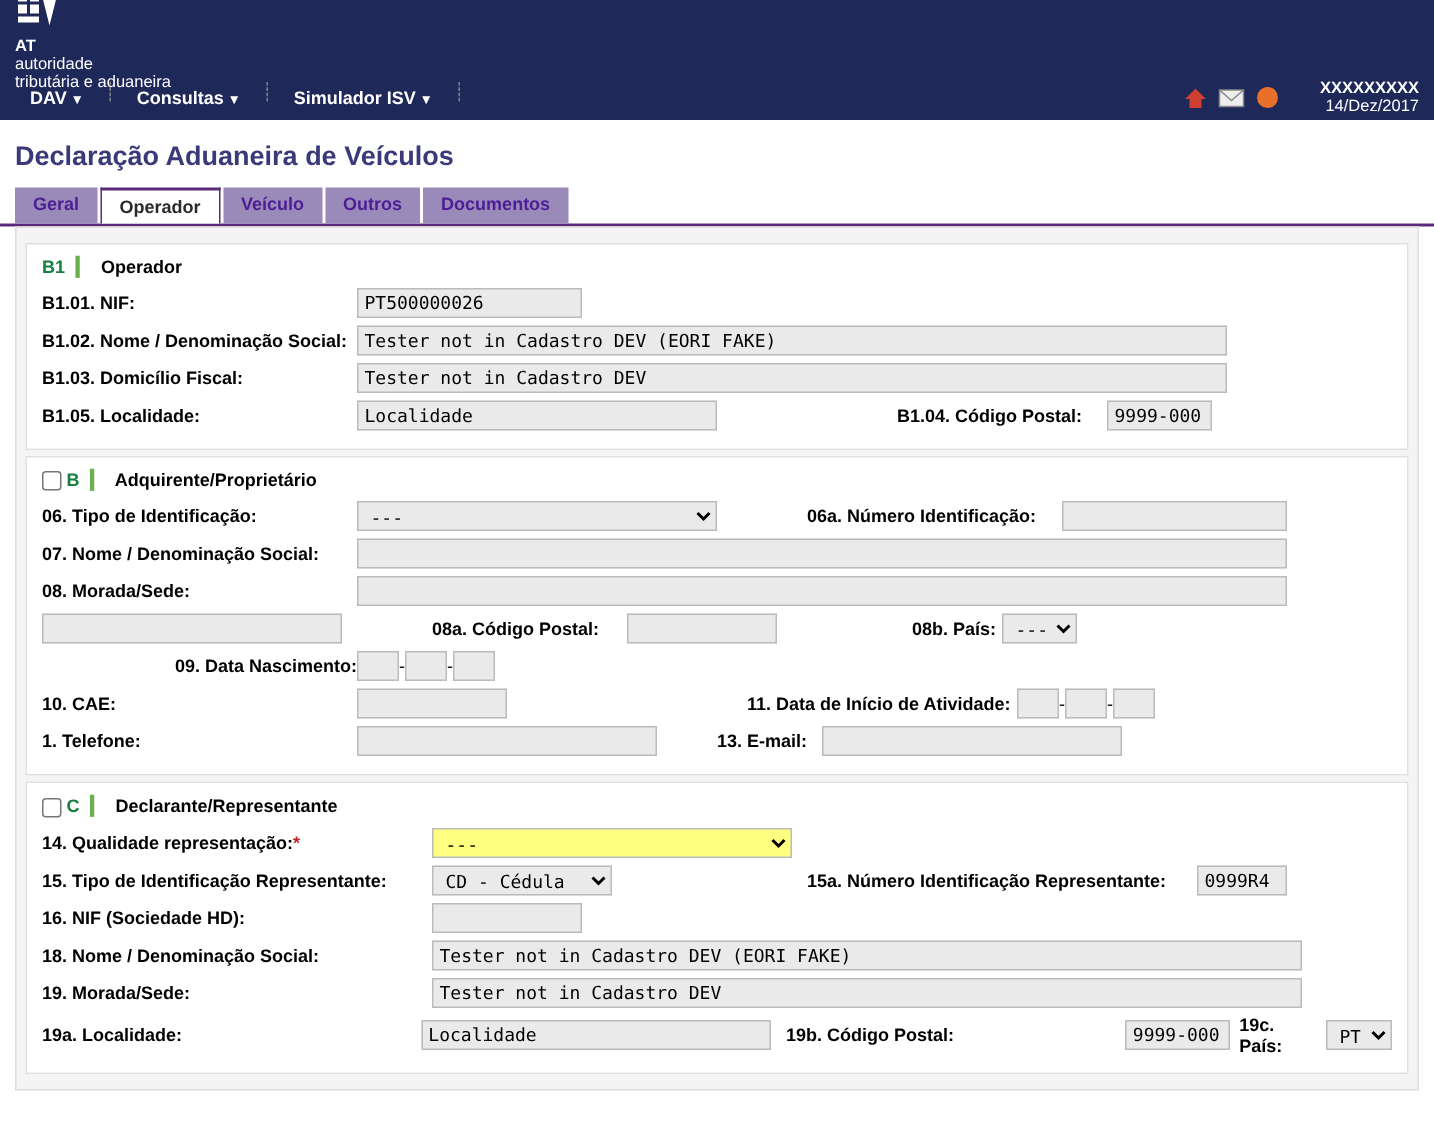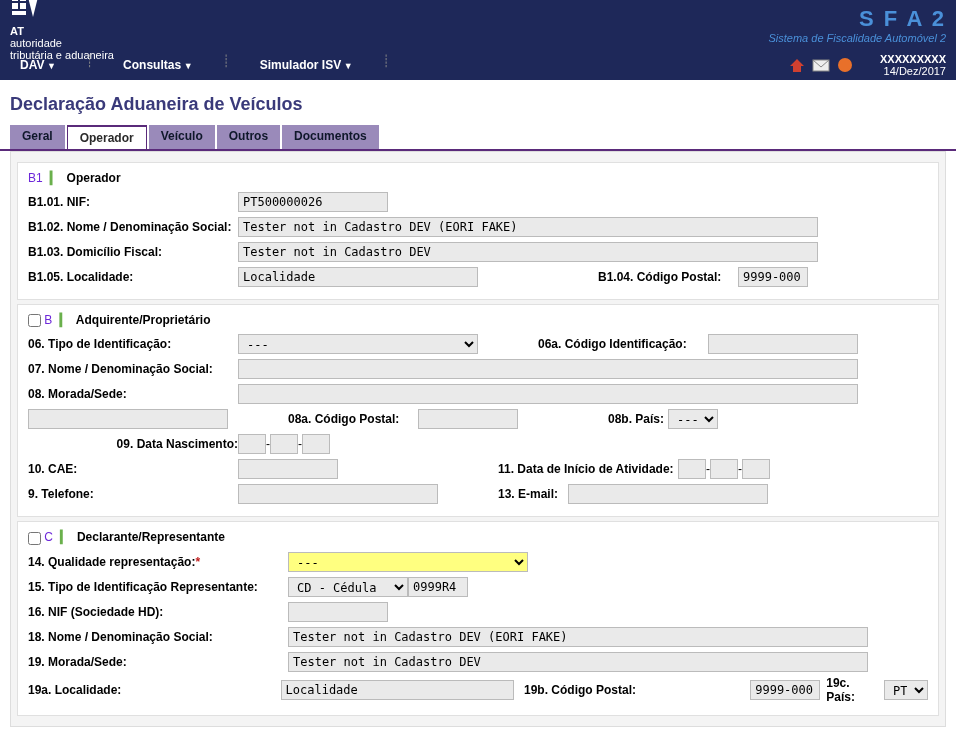--- a/index.html
+++ b/index.html
@@ -8,37 +8,37 @@
 .logo-area { display: flex; align-items: flex-start; color: #fff; flex-direction: column; }
 .logo-icon { width: 36px; height: 36px; margin-right: 6px; display: flex; align-items: center; justify-content: center; }
 .logo-text { line-height: 1.1; }
 .logo-text .line1 { font-size: 11px; font-weight: bold; }
 .logo-text .line2 { font-size: 11px; }
 .logo-text .line3 { font-size: 11px; }
 .header-right { text-align: right; color: #fff; }
 .sfa2 { color: #4a90d9; font-size: 22px; font-weight: bold; letter-spacing: 2px; }
 .sfa2-sub { color: #4a90d9; font-size: 11px; font-style: italic; }
 .navbar { background: #1e2859; height: 30px; display: flex; justify-content: space-between; align-items: center; padding: 0 10px; color: #fff; }
-.nav-left { display: flex; gap: 20px; }
+.nav-left { display: flex; gap: 4px; }
 .nav-item { color: #fff; font-weight: bold; font-size: 12px; padding: 4px 10px; cursor: pointer; }
 .nav-item::after { content: " ▼"; font-size: 9px; }
 .nav-sep { color: #888; }
 .nav-right { display: flex; align-items: center; gap: 26px; }
 .nav-icons { display: flex; gap: 6px; align-items: center; }
 .nav-icon { width: 18px; height: 16px; cursor: pointer; }
 .user-info { text-align: right; font-size: 11px; }
 .page-title { color: #3a3a7a; font-size: 18px; font-weight: bold; padding: 14px 10px 10px 10px; }
 .tabs { display: flex; gap: 2px; padding: 0 10px; border-bottom: 2px solid #5a2a7a; }
 .tab { padding: 4px 12px; font-size: 12px; cursor: pointer; font-weight: bold; }
-.tab.inactive { background: #9a8aba; color: #0f172a; }
+.tab.inactive { background: #9a8aba; color: #4c1d95; }
 .tab.active { background: #fff; color: #2a2a2a; border-top: 2px solid #5a2a7a; border-left: 1px solid #5a2a7a; border-right: 1px solid #5a2a7a; }
 .form-area { background: #f4f4f4; margin: 0 10px; padding: 6px; border: 1px solid #ddd; }
 .section { background: #fff; margin: 4px 0; padding: 8px 10px; border: 1px solid #e0e0e0; }
 .section-header { font-weight: bold; margin-bottom: 6px; }
-.section-code { color: #6d28d9; font-weight: normal; }
+.section-code { color: #15803d; font-weight: bold; }
 .section-bar { color: #6ab04c; font-weight: bold; margin: 0 4px; }
 .form-row { display: flex; align-items: center; margin: 3px 0; min-height: 22px; }
 .label { font-weight: bold; font-size: 12px; }
 .req { color: #c02020; font-weight: bold; }
 input[type="text"], select { font-family: monospace; font-size: 12px; padding: 2px 4px; border: 1px solid #bbb; background: #eaeaea; height: 20px; }
 input.yellow, select.yellow { background: #ffff80; }
 .date-part { width: 28px; text-align: center; }
 .buttons-bar { padding: 10px; display: flex; gap: 6px; }
 </style>
 </head>
@@ -54,24 +54,20 @@
           <rect x="10" y="14" width="6" height="6" fill="#fff"></rect>
           <rect x="2" y="22" width="14" height="4" fill="#fff"></rect>
           <path d="M18 8 L28 8 L23 28 Z" fill="#fff"></path>
         </svg>
     </div>
     <div class="logo-text">
       <div class="line1">AT</div>
       <div class="line2">autoridade</div>
       <div class="line3">tributária e aduaneira</div>
     </div>
-  </div>
-  <div class="header-right">
-    <div class="sfa2">S F A 2</div>
-    <div class="sfa2-sub">Sistema de Fiscalidade Automóvel 2</div>
   </div>
 </div>
 
 <div class="navbar">
   <div class="nav-left">
     <span class="nav-item">DAV</span>
     <span class="nav-sep">┊</span>
     <span class="nav-item">Consultas</span>
     <span class="nav-sep">┊</span>
     <span class="nav-item">Simulador ISV</span>
@@ -138,21 +134,21 @@
   <div class="section">
     <div class="section-header">
       <input type="checkbox" style="vertical-align: middle;">
       <span class="section-code">B</span>
       <span class="section-bar">▎</span>
       <span>Adquirente/Proprietário</span>
     </div>
     <div class="form-row">
       <span class="label" style="width:210px;">06. Tipo de Identificação:</span>
       <select style="width:240px;"><option>---</option></select>
-      <span class="label" style="margin-left:60px; width:170px;">06a. Código Identificação:</span>
+      <span class="label" style="margin-left:60px; width:170px;">06a. Número Identificação:</span>
       <input type="text" style="width: 150px;" value="">
     </div>
     <div class="form-row">
       <span class="label" style="width:210px;">07. Nome / Denominação Social:</span>
       <input type="text" style="width: 620px;" value="">
     </div>
     <div class="form-row">
       <span class="label" style="width:210px;">08. Morada/Sede:</span>
       <input type="text" style="width: 620px;" value="">
     </div>
@@ -171,41 +167,42 @@
     </div>
     <div class="form-row">
       <span class="label" style="width:210px;">10. CAE:</span>
       <input type="text" style="width: 100px;" value="">
       <span class="label" style="margin-left:160px; width:180px;">11. Data de Início de Atividade:</span>
       <input type="text" class="date-part" style=""> - 
       <input type="text" class="date-part" style=""> - 
       <input type="text" class="date-part" style="">
     </div>
     <div class="form-row">
-      <span class="label" style="width:210px;">9. Telefone:</span>
+      <span class="label" style="width:210px;">1. Telefone:</span>
       <input type="text" style="width: 200px;" value="">
-      <span class="label" style="margin-left:60px; width:70px;">13. E-mail:</span>
+      <span class="label" style="margin-left:40px; width:70px;">13. E-mail:</span>
       <input type="text" style="width: 200px;" value="">
     </div>
   </div>
 
   <div class="section">
     <div class="section-header">
       <input type="checkbox" style="vertical-align: middle;">
       <span class="section-code">C</span>
       <span class="section-bar">▎</span>
       <span>Declarante/Representante</span>
     </div>
     <div class="form-row">
       <span class="label" style="width:260px;"><span>14. Qualidade representação:</span><span class="req">*</span></span>
       <select class="yellow" style="width:240px;"><option>---</option></select>
     </div>
     <div class="form-row">
       <span class="label" style="width:260px;">15. Tipo de Identificação Representante:</span>
       <select style="width:120px;"><option>CD - Cédula</option></select>
+      <span class="label" style="margin-left:130px; width:260px;">15a. Número Identificação Representante:</span>
       <input type="text" style="width: 60px;" value="0999R4">
     </div>
     <div class="form-row">
       <span class="label" style="width:260px;">16. NIF (Sociedade HD):</span>
       <input type="text" style="width: 100px;" value="">
     </div>
     <div class="form-row">
       <span class="label" style="width:260px;">18. Nome / Denominação Social:</span>
       <input type="text" style="width: 580px;" value="Tester not in Cadastro DEV (EORI FAKE)">
     </div>

